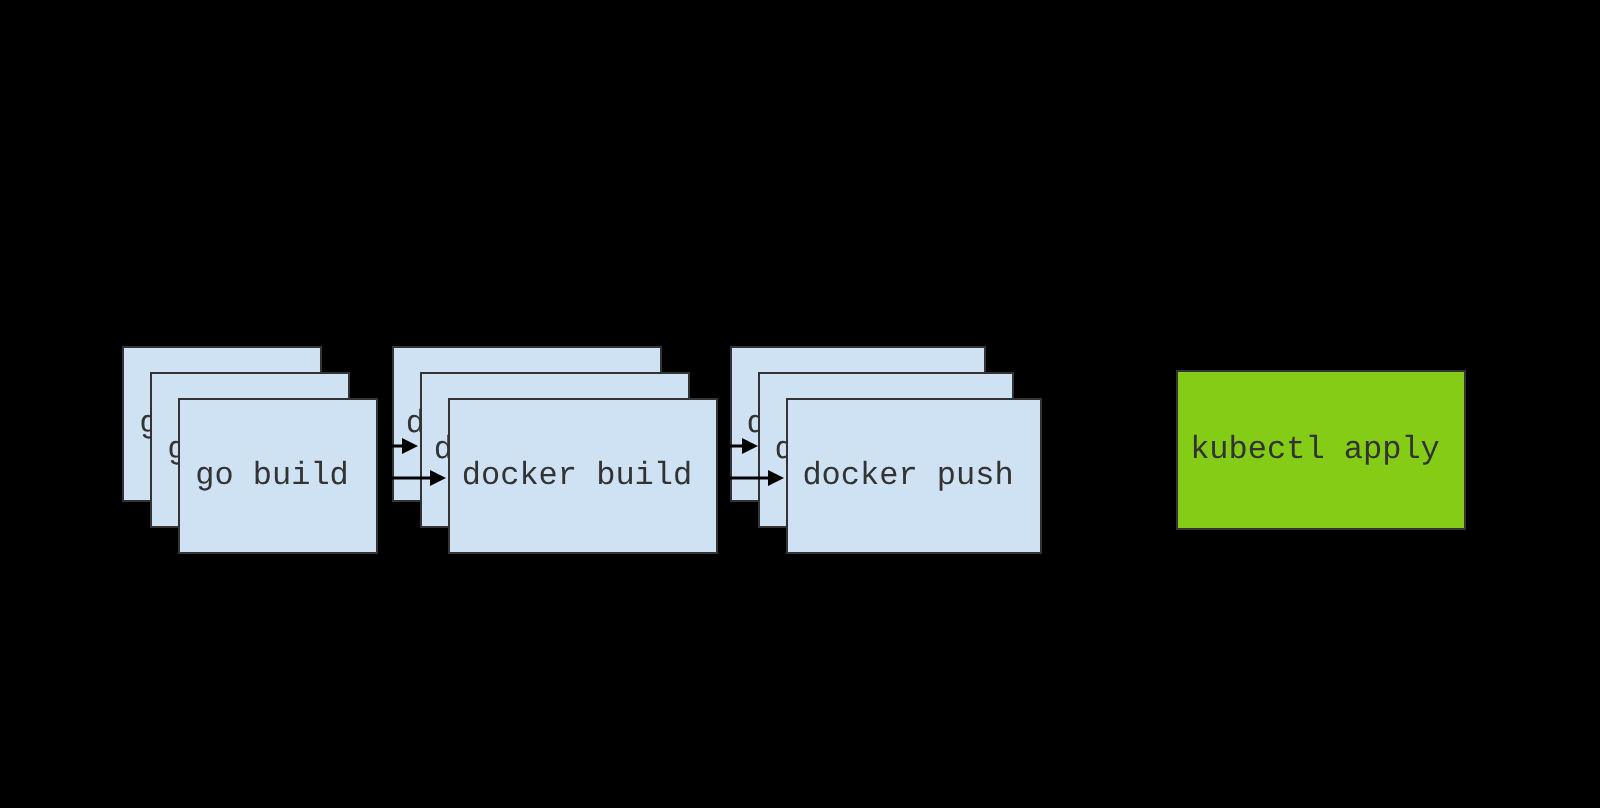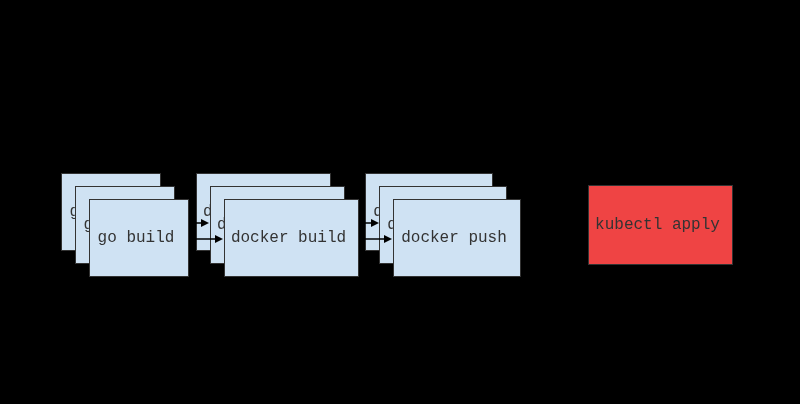--- a/index.html
+++ b/index.html
@@ -64,21 +64,21 @@
     </div>
     <div class="box" style="left: 365px; top: 173px; width: 128px; height: 78px; background: rgb(207, 226, 243); border-color: rgb(51, 51, 51);">
       <span class="box-label" style="color: rgb(51, 51, 51);">docker push</span>
     </div>
     <div class="box" style="left: 379px; top: 186px; width: 128px; height: 78px; background: rgb(207, 226, 243); border-color: rgb(51, 51, 51);">
       <span class="box-label" style="color: rgb(51, 51, 51);">docker push</span>
     </div>
     <div class="box" style="left: 393px; top: 199px; width: 128px; height: 78px; background: rgb(207, 226, 243); border-color: rgb(51, 51, 51);">
       <span class="box-label" style="color: rgb(51, 51, 51);">docker push</span>
     </div>
-    <div class="box" style="left: 588px; top: 185px; width: 145px; height: 80px; background: #ef4444; border-color: rgb(51, 51, 51);">
+    <div class="box" style="left: 588px; top: 185px; width: 145px; height: 80px; background: #84cc16; border-color: rgb(51, 51, 51);">
       <span class="box-label" style="color: rgb(51, 51, 51);">kubectl apply</span>
     </div>
     <svg class="flow-arrows" width="800" height="404" viewBox="0 0 800 404">
       <line x1="190" y1="223" x2="202" y2="223" stroke="#000000" stroke-width="1.5"></line>
       <polygon points="201,219 209,223 201,227" fill="#000000"></polygon>
       <line x1="190" y1="239" x2="216" y2="239" stroke="#000000" stroke-width="1.5"></line>
       <polygon points="215,235 223,239 215,243" fill="#000000"></polygon>
       <line x1="360" y1="223" x2="372" y2="223" stroke="#000000" stroke-width="1.5"></line>
       <polygon points="371,219 379,223 371,227" fill="#000000"></polygon>
       <line x1="360" y1="239" x2="385" y2="239" stroke="#000000" stroke-width="1.5"></line>

